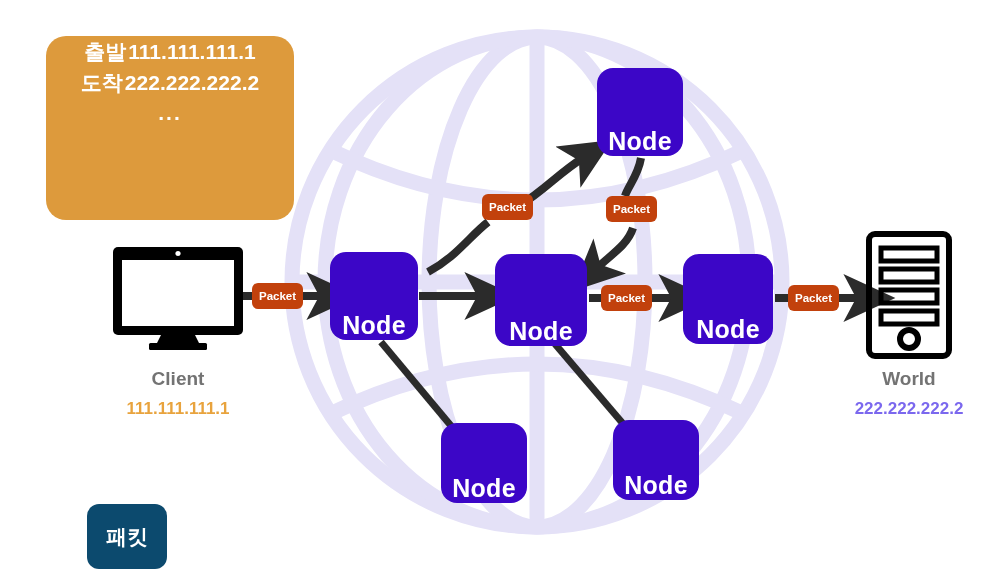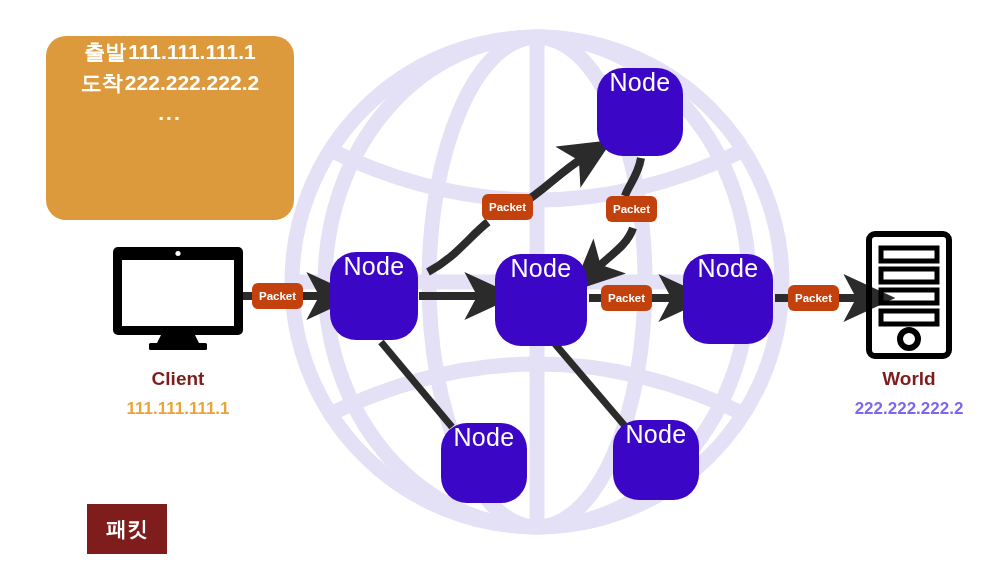--- a/index.html
+++ b/index.html
@@ -67,42 +67,42 @@
     line-height: 30px;
     letter-spacing: 2px;
   }
 
   
   .legend-chip {
     position: absolute;
     left: 87px;
     top: 504px;
     width: 80px;
-    height: 50px;
-    background: #7f1d1d;
-    border-radius: 0;
+    height: 65px;
+    background: #0c4a6e;
+    border-radius: 12px;
     color: #ffffff;
     font-size: 21px;
     font-weight: bold;
     display: flex;
     align-items: center;
     justify-content: center;
   }
 
   
   .node {
     position: absolute;
     background: #3c06c7;
-    border-radius: 26px;
+    border-radius: 16px;
     color: #ffffff;
     display: flex;
-    align-items: flex-start;
+    align-items: flex-end;
     justify-content: center;
     font-size: 25px;
-    font-weight: normal;
+    font-weight: bold;
     letter-spacing: 0.3px;
   }
 
   
   .pkt {
     position: absolute;
     background: #c2410c;
     border-radius: 6px;
     color: #ffffff;
     font-size: 11.5px;
@@ -114,21 +114,21 @@
     height: 26px;
     box-sizing: border-box;
     white-space: nowrap;
   }
 
   
   .ep-name {
     position: absolute;
     font-size: 19px;
     font-weight: bold;
-    color: #7f1d1d;
+    color: #737373;
     text-align: center;
     white-space: nowrap;
   }
   .ep-ip {
     position: absolute;
     font-size: 17px;
     font-weight: bold;
     text-align: center;
     white-space: nowrap;
   }

